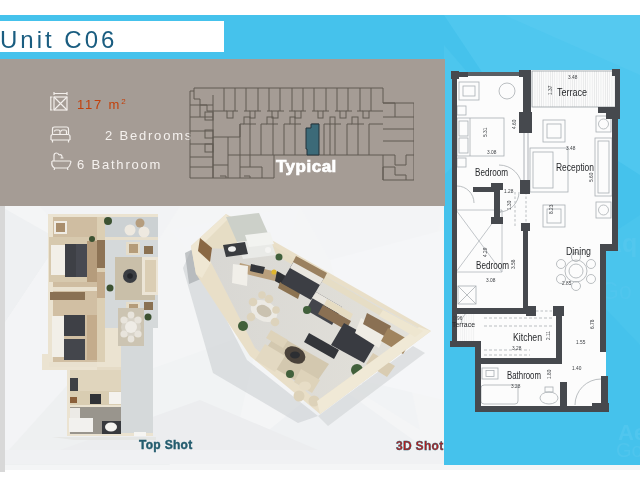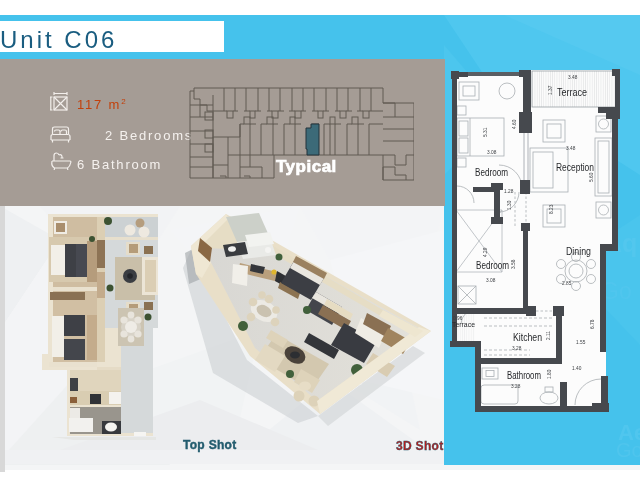--- a/index.html
+++ b/index.html
@@ -439,16 +439,16 @@
     <rect x="170" y="176" width="9" height="11" rx="2" fill="#f0efec"></rect>
     <circle cx="174" cy="172" r="6" fill="#41603b"></circle>
     <circle cx="124" cy="112" r="4" fill="#41603b"></circle>
     <circle cx="96" cy="59" r="3.5" fill="#41603b"></circle>
     <circle cx="107" cy="176" r="4" fill="#41603b"></circle>
 
     <polygon points="236,129 248,133 137,216 134,203" fill="#f0e9d6"></polygon>
     <polygon points="200,112 240,133 232,139 196,118" fill="#eee6d0"></polygon>
   </svg>
 
-  <div class="abs" style="left:139px;top:438px;font-size:12px;font-weight:bold;color:#235c6e;letter-spacing:0.3px;margin-left:44px;-webkit-text-stroke:0.4px #235c6e;">Top Shot</div>
+  <div class="abs" style="left:139px;top:438px;font-size:12px;font-weight:bold;color:#235c6e;letter-spacing:0.3px;-webkit-text-stroke:0.4px #235c6e;">Top Shot</div>
   <div class="abs" style="left:396px;top:439px;font-size:12px;font-weight:bold;color:#b91c1c;letter-spacing:0.3px;-webkit-text-stroke:0.4px #235c6e;">3D Shot</div>
 
 </div>
 
 </body></html>

